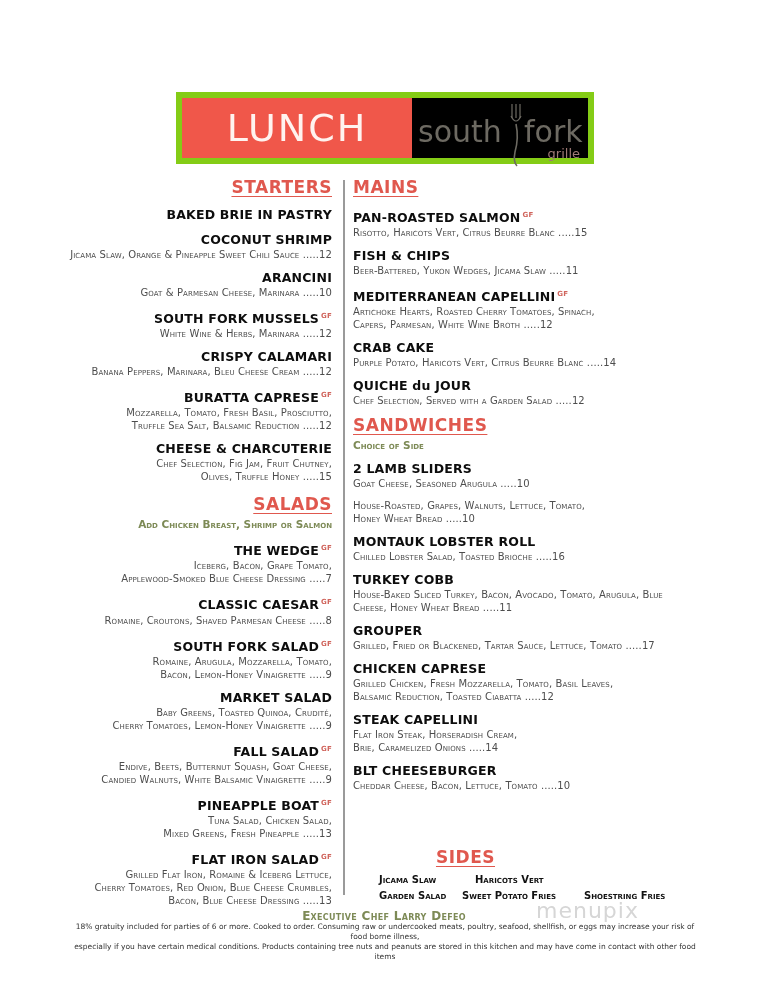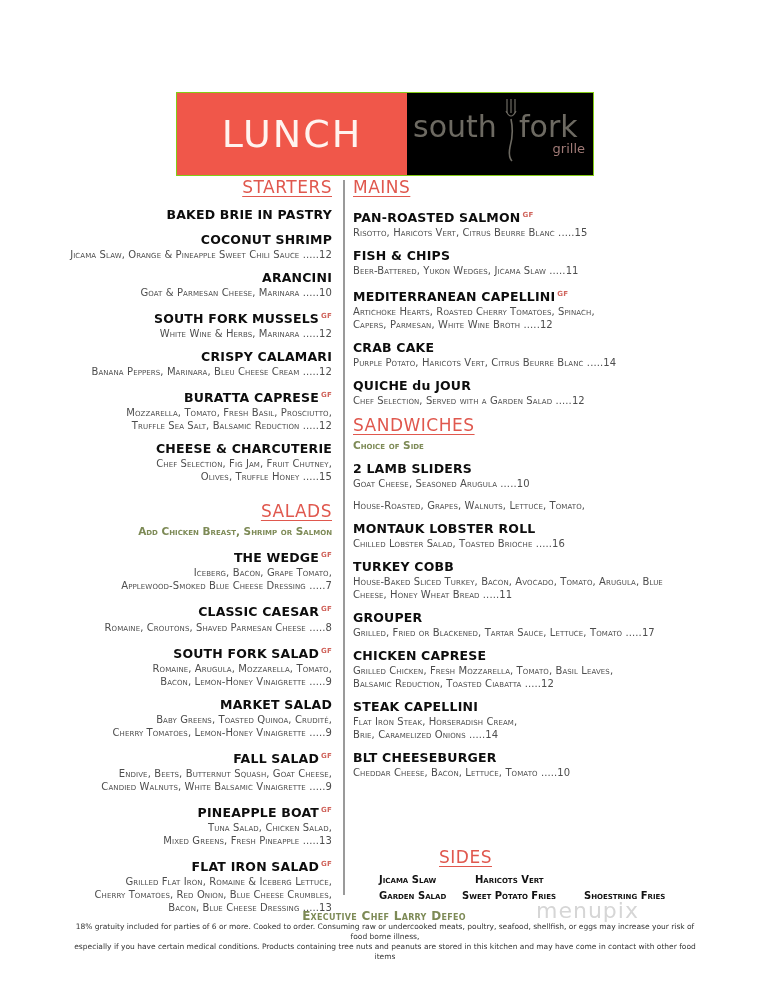--- a/index.html
+++ b/index.html
@@ -1,33 +1,33 @@
 <!DOCTYPE html>
 <html><head>
 <meta charset="utf-8">
 <style>
   * { box-sizing: border-box; margin: 0; padding: 0; }
   html, body { width: 768px; height: 994px; background: #ffffff; overflow: hidden; }
   body { position: relative; font-family: "DejaVu Sans", sans-serif; color: #111; }
 
-  .banner { position: absolute; left: 176px; top: 92px; width: 418px; height: 84px; display: flex; border: 1px solid #84cc16; }
+  .banner { position: absolute; left: 176px; top: 92px; width: 418px; height: 72px; display: flex; border: 6px solid #84cc16; }
   .banner-left { width: 230px; height: 100%; background: #f0574a; display: flex; align-items: center; justify-content: center; }
   .banner-left span { color: #fff3ef; font-family: "DejaVu Sans", sans-serif; font-size: 38px; letter-spacing: 2px; font-weight: normal; }
   .banner-right { flex: 1; background: #000000; position: relative; }
   .logo-south { position: absolute; left: 6px; top: 16px; font-size: 30px; color: #6d6a62; letter-spacing: 0px; }
   .logo-fork { position: absolute; left: 112px; top: 16px; font-size: 30px; color: #6d6a62; }
   .logo-grille { position: absolute; right: 8px; top: 48px; font-size: 13px; color: #a07a76; }
   .fork-icon { position: absolute; left: 96px; top: 4px; width: 16px; height: 66px; }
 
   .divider { position: absolute; left: 343px; top: 180px; width: 2px; height: 715px; background: #9a9a9a; }
 
   .col-left { position: absolute; left: 0; top: 176px; width: 332px; text-align: right; }
   .col-right { position: absolute; left: 353px; top: 176px; width: 360px; text-align: left; }
 
-  .section-title { font-family: "DejaVu Sans", sans-serif; font-size: 17px; color: #e0584e; text-decoration: underline; text-underline-offset: 3px; letter-spacing: 0.5px; font-weight: normal; line-height: 22px; }
+  .section-title { font-family: "DejaVu Sans", sans-serif; font-size: 17px; color: #e0584e; text-decoration: underline; text-underline-offset: 3px; letter-spacing: 0.5px; font-weight: bold; line-height: 22px; }
   .section-sub { font-size: 10.5px; color: #7d8a56; font-weight: bold; font-variant: small-caps; line-height: 14px; margin-top: 2px; }
 
   .item { margin-top: 9px; }
   .item-name { font-family: "DejaVu Sans", sans-serif; font-weight: bold; font-size: 12.5px; color: #0d0d0d; line-height: 16px; letter-spacing: 0.2px; }
   .gf { font-size: 7px; color: #d0645c; font-weight: bold; vertical-align: super; margin-left: 2px; }
   .item-desc { font-size: 10px; color: #4d4d4d; font-variant: small-caps; line-height: 13px; letter-spacing: 0.1px; }
 
   .col-left .item-desc { white-space: nowrap; }
   .col-right .item-desc { white-space: normal; }
 
@@ -88,21 +88,21 @@
           <div class="item-desc">Mozzarella, Tomato, Fresh Basil, Prosciutto,</div>
           <div class="item-desc">Truffle Sea Salt, Balsamic Reduction .....12</div>
         </div>
         <div class="item">
           <div class="item-name"><span>CHEESE &amp; CHARCUTERIE</span></div>
           <div class="item-desc">Chef Selection, Fig Jam, Fruit Chutney,</div>
           <div class="item-desc">Olives, Truffle Honey .....15</div>
         </div>
       </div>
   </div>
-  <div class="section" style="margin-top:17px;">
+  <div class="section" style="margin-top:10px;">
     <div class="section-title">SALADS</div>
     <div class="section-sub">Add Chicken Breast, Shrimp or Salmon</div>
     <div id="salads-list">
         <div class="item">
           <div class="item-name"><span>THE WEDGE</span><span class="gf">GF</span></div>
           <div class="item-desc">Iceberg, Bacon, Grape Tomato,</div>
           <div class="item-desc">Applewood-Smoked Blue Cheese Dressing .....7</div>
         </div>
         <div class="item">
           <div class="item-name"><span>CLASSIC CAESAR</span><span class="gf">GF</span></div>
@@ -168,20 +168,21 @@
   <div class="section" style="margin-top:7px;">
     <div class="section-title">SANDWICHES</div>
     <div class="section-sub">Choice of Side</div>
     <div id="sandwiches-list">
         <div class="item">
           <div class="item-name"><span>2 LAMB SLIDERS</span></div>
           <div class="item-desc">Goat Cheese, Seasoned Arugula .....10</div>
         </div>
         <div class="item">
           <div class="item-desc">House-Roasted, Grapes, Walnuts, Lettuce, Tomato,</div>
+          <div class="item-desc">Honey Wheat Bread .....10</div>
         </div>
         <div class="item">
           <div class="item-name"><span>MONTAUK LOBSTER ROLL</span></div>
           <div class="item-desc">Chilled Lobster Salad, Toasted Brioche .....16</div>
         </div>
         <div class="item">
           <div class="item-name"><span>TURKEY COBB</span></div>
           <div class="item-desc">House-Baked Sliced Turkey, Bacon, Avocado, Tomato, Arugula, Blue</div>
           <div class="item-desc">Cheese, Honey Wheat Bread .....11</div>
         </div>

